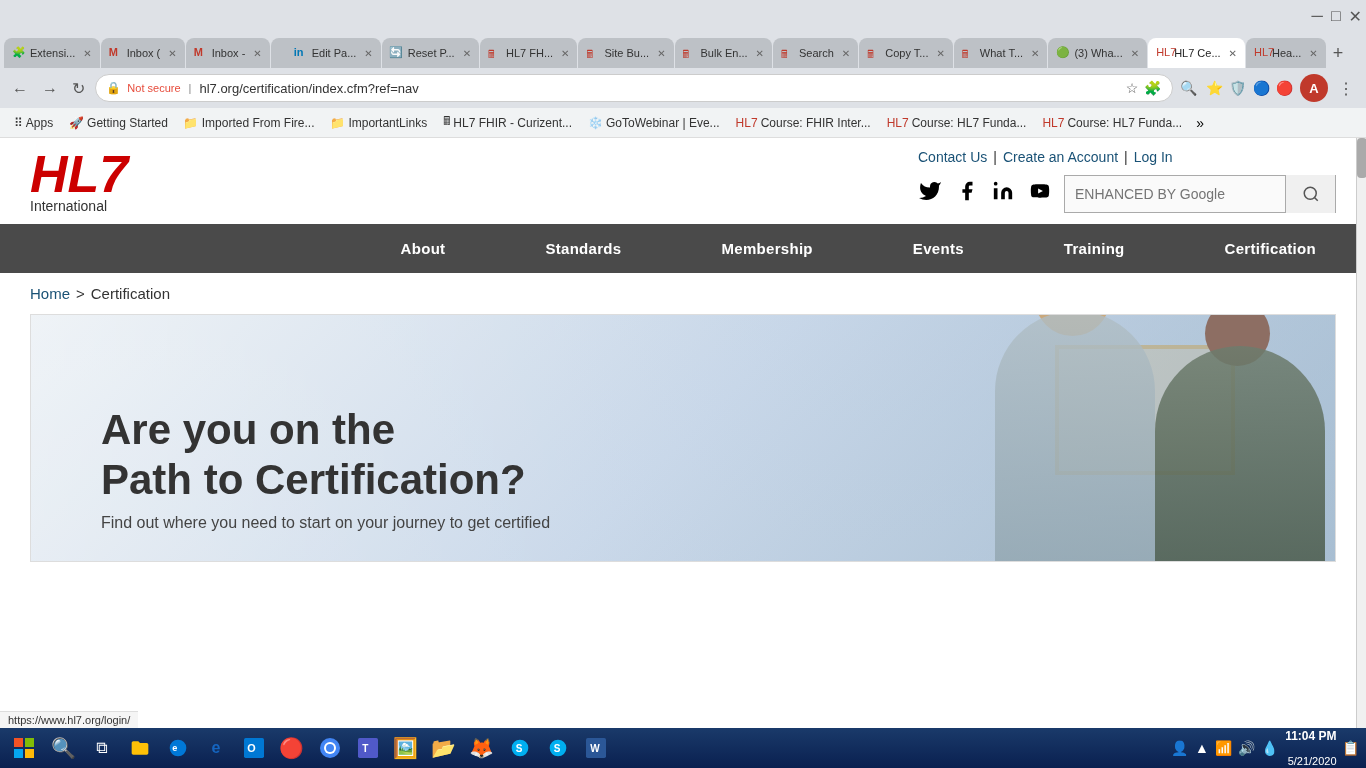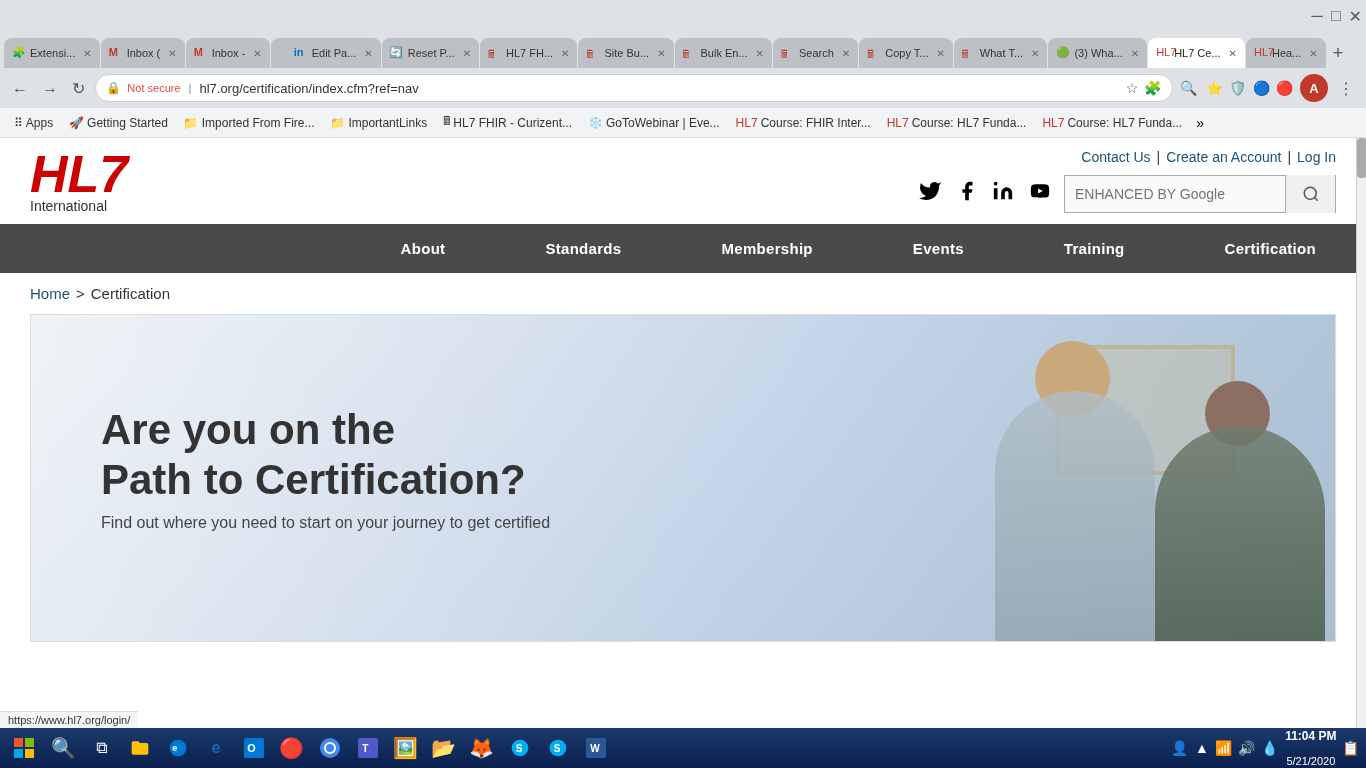--- a/index.html
+++ b/index.html
@@ -121,21 +121,21 @@
       width: 100%;
       padding: 10px 30px;
       background: #fff;
       display: flex;
       align-items: center;
       justify-content: space-between;
     }
     .logo-wrap { display: flex; flex-direction: column; }
     .logo-hl7 { font-size: 52px; font-weight: 900; color: #cc0000; line-height: 1; font-style: italic; }
     .logo-int { font-size: 14px; color: #333; margin-top: -2px; }
-    .header-right { display: flex; flex-direction: column; align-items: flex-end; gap: 10px; }
+    .header-right { display: flex; flex-direction: column; gap: 10px; }
     .header-links { display: flex; align-items: center; gap: 6px; font-size: 14px; }
     .header-link { color: #1a5276; text-decoration: none; }
     .header-sep { color: #333; }
     .header-social-search { display: flex; align-items: center; gap: 12px; }
     .social-icons { display: flex; gap: 14px; align-items: center; }
     .social-icon { font-size: 22px; color: #222; cursor: pointer; text-decoration: none; }
     .search-wrap {
       display: flex;
       align-items: center;
       border: 1px solid #aaa;
@@ -192,21 +192,21 @@
       gap: 6px;
     }
     .breadcrumb-link { color: #1a5276; text-decoration: none; cursor: pointer; }
     .breadcrumb-sep { color: #333; }
     .breadcrumb-current { color: #333; }
 
     
     .hero-section {
       margin: 0 30px;
       position: relative;
-      height: 328px;
+      height: 248px;
       background: linear-gradient(135deg, #e8eef3 0%, #c5d5e8 50%, #a0b8cc 100%);
       overflow: hidden;
       border: 1px solid #ddd;
     }
     .hero-overlay {
       position: absolute;
       top: 0; left: 0; right: 0; bottom: 0;
       background: linear-gradient(to right, rgba(255,255,255,0.3) 0%, rgba(255,255,255,0.1) 40%, rgba(180,200,220,0.4) 100%);
     }
     .hero-text-block {
@@ -254,21 +254,21 @@
       cursor: pointer; border-radius: 4px;
       font-size: 20px;
       color: #fff;
     }
     .taskbar-right {
       display: flex; align-items: center; gap: 6px;
       color: #fff; font-size: 11px;
     }
     .sys-icons { display: flex; align-items: center; gap: 6px; }
     .sys-icon { font-size: 14px; cursor: pointer; }
-    .clock { text-align: center; }
+    .clock { text-align: right; }
     .clock-time { font-size: 12px; font-weight: bold; }
     .clock-date { font-size: 11px; margin-top: 12px; }
 
     
     .scrollbar-track {
       position: fixed;
       right: 0;
       top: 138px;
       width: 10px;
       height: 590px;

